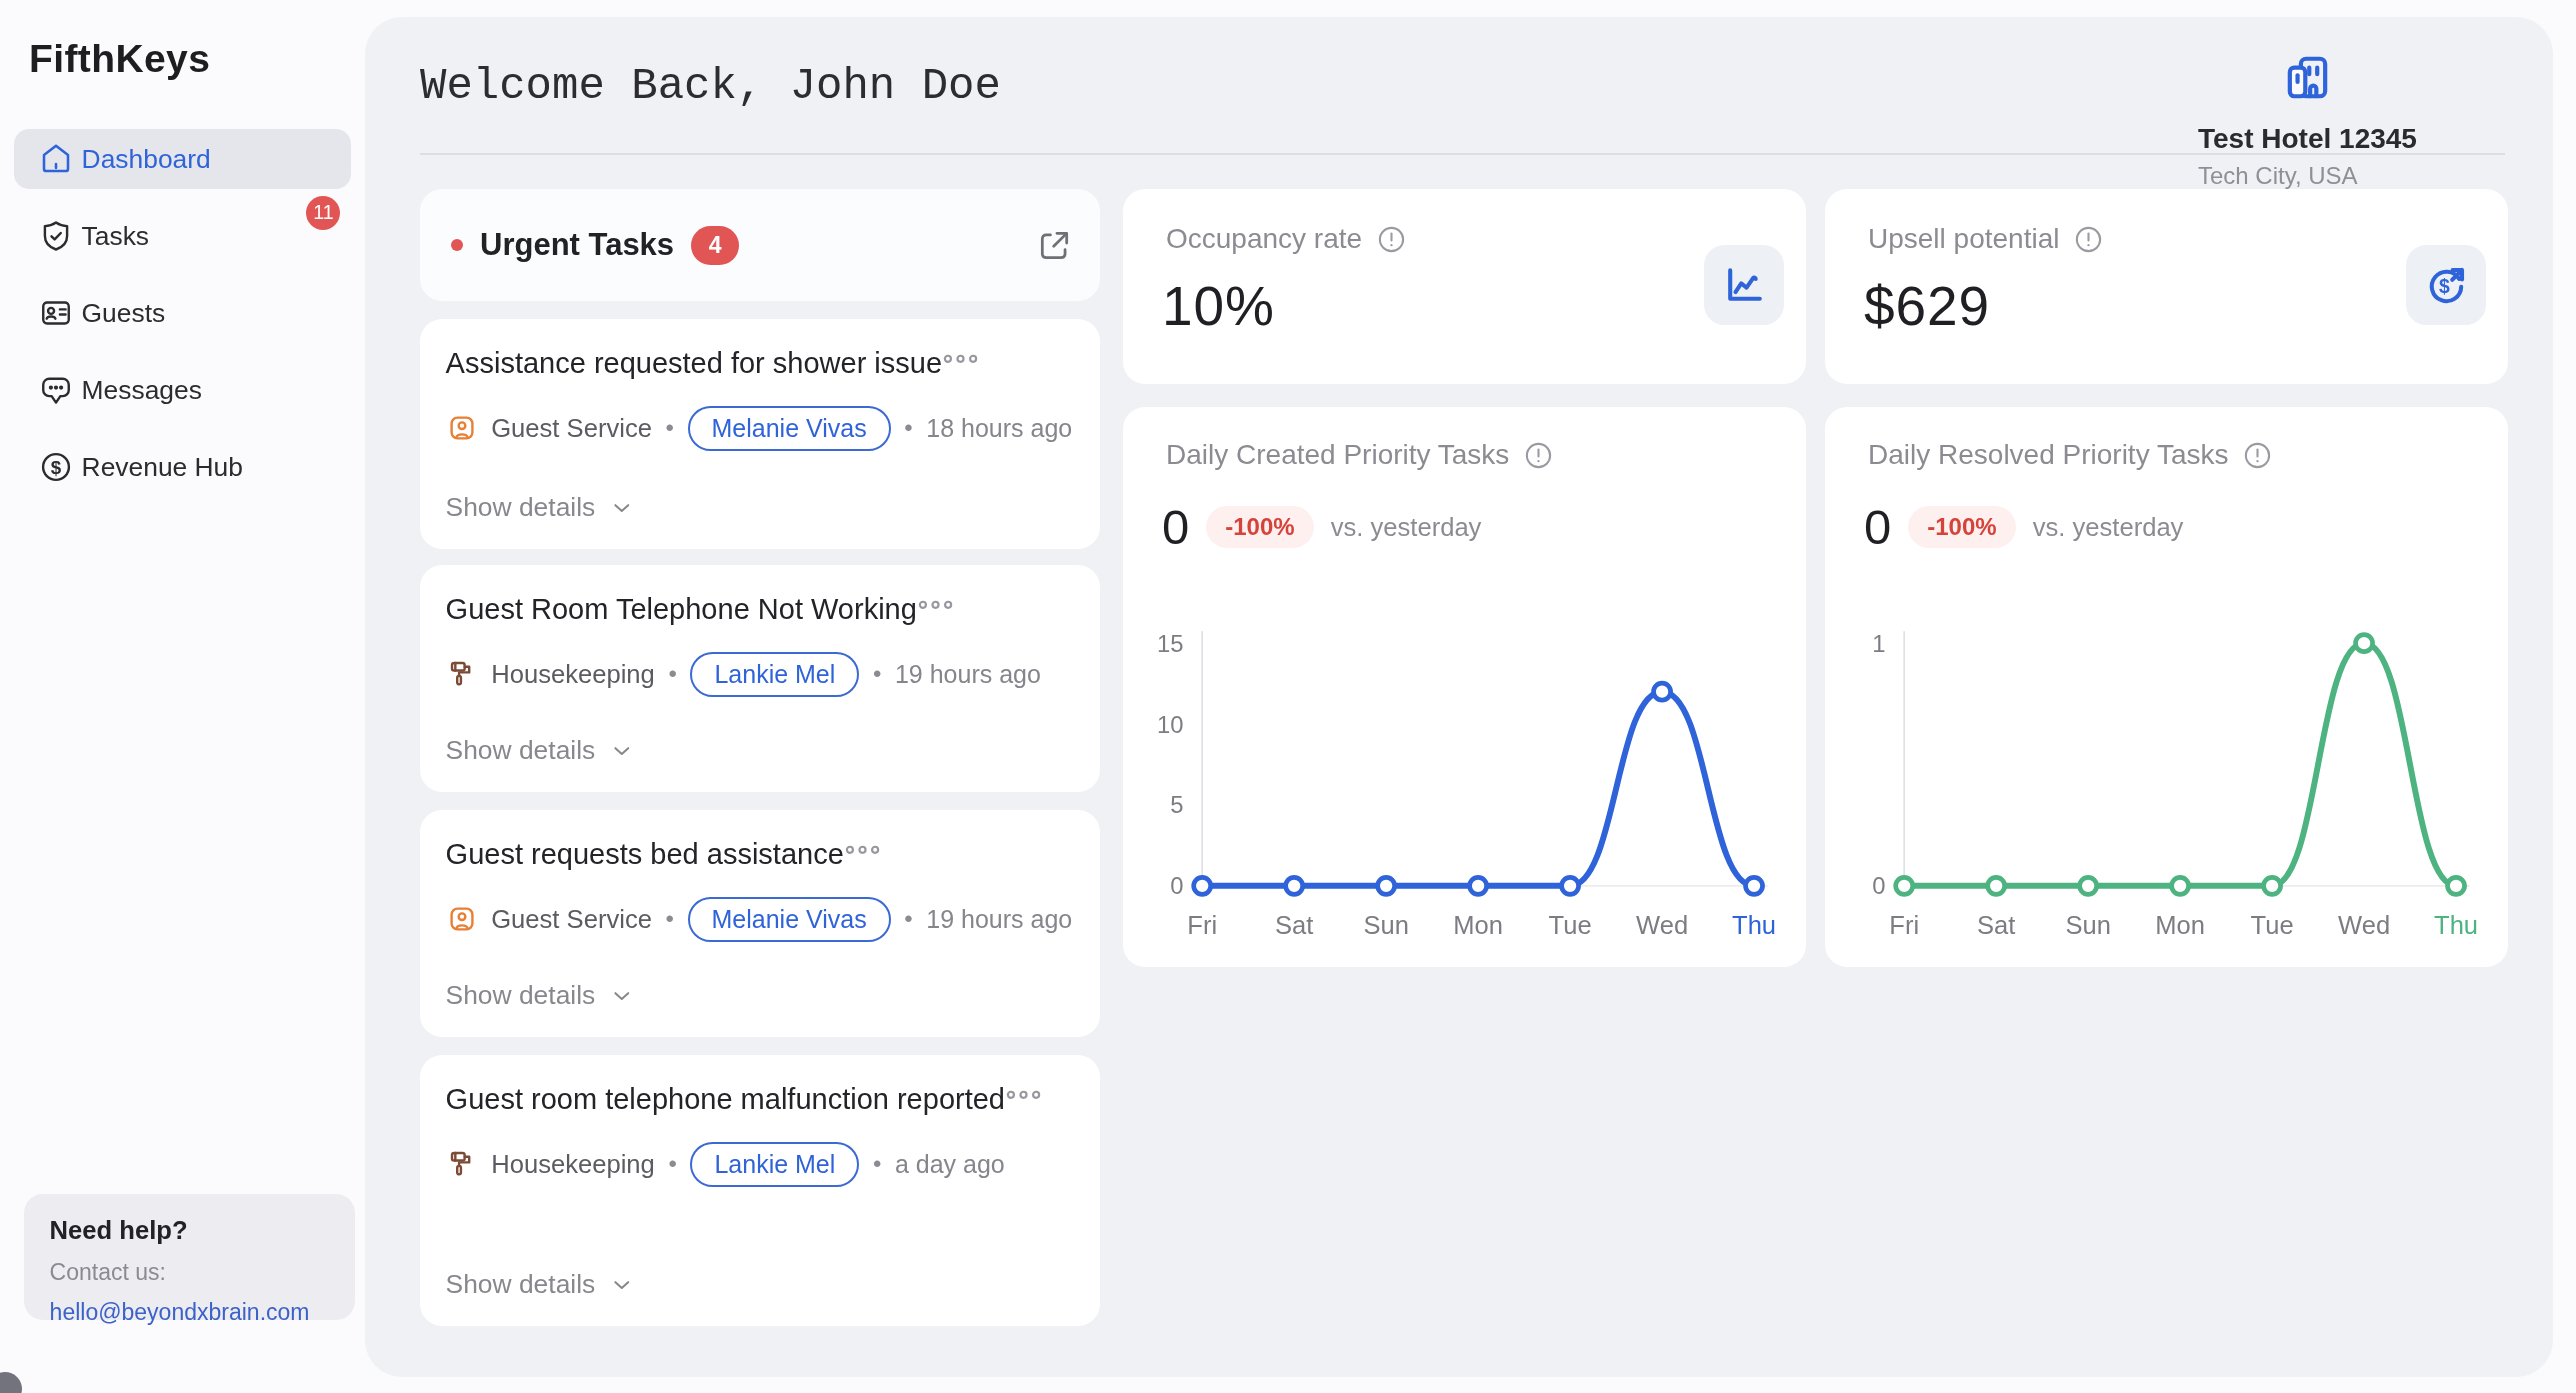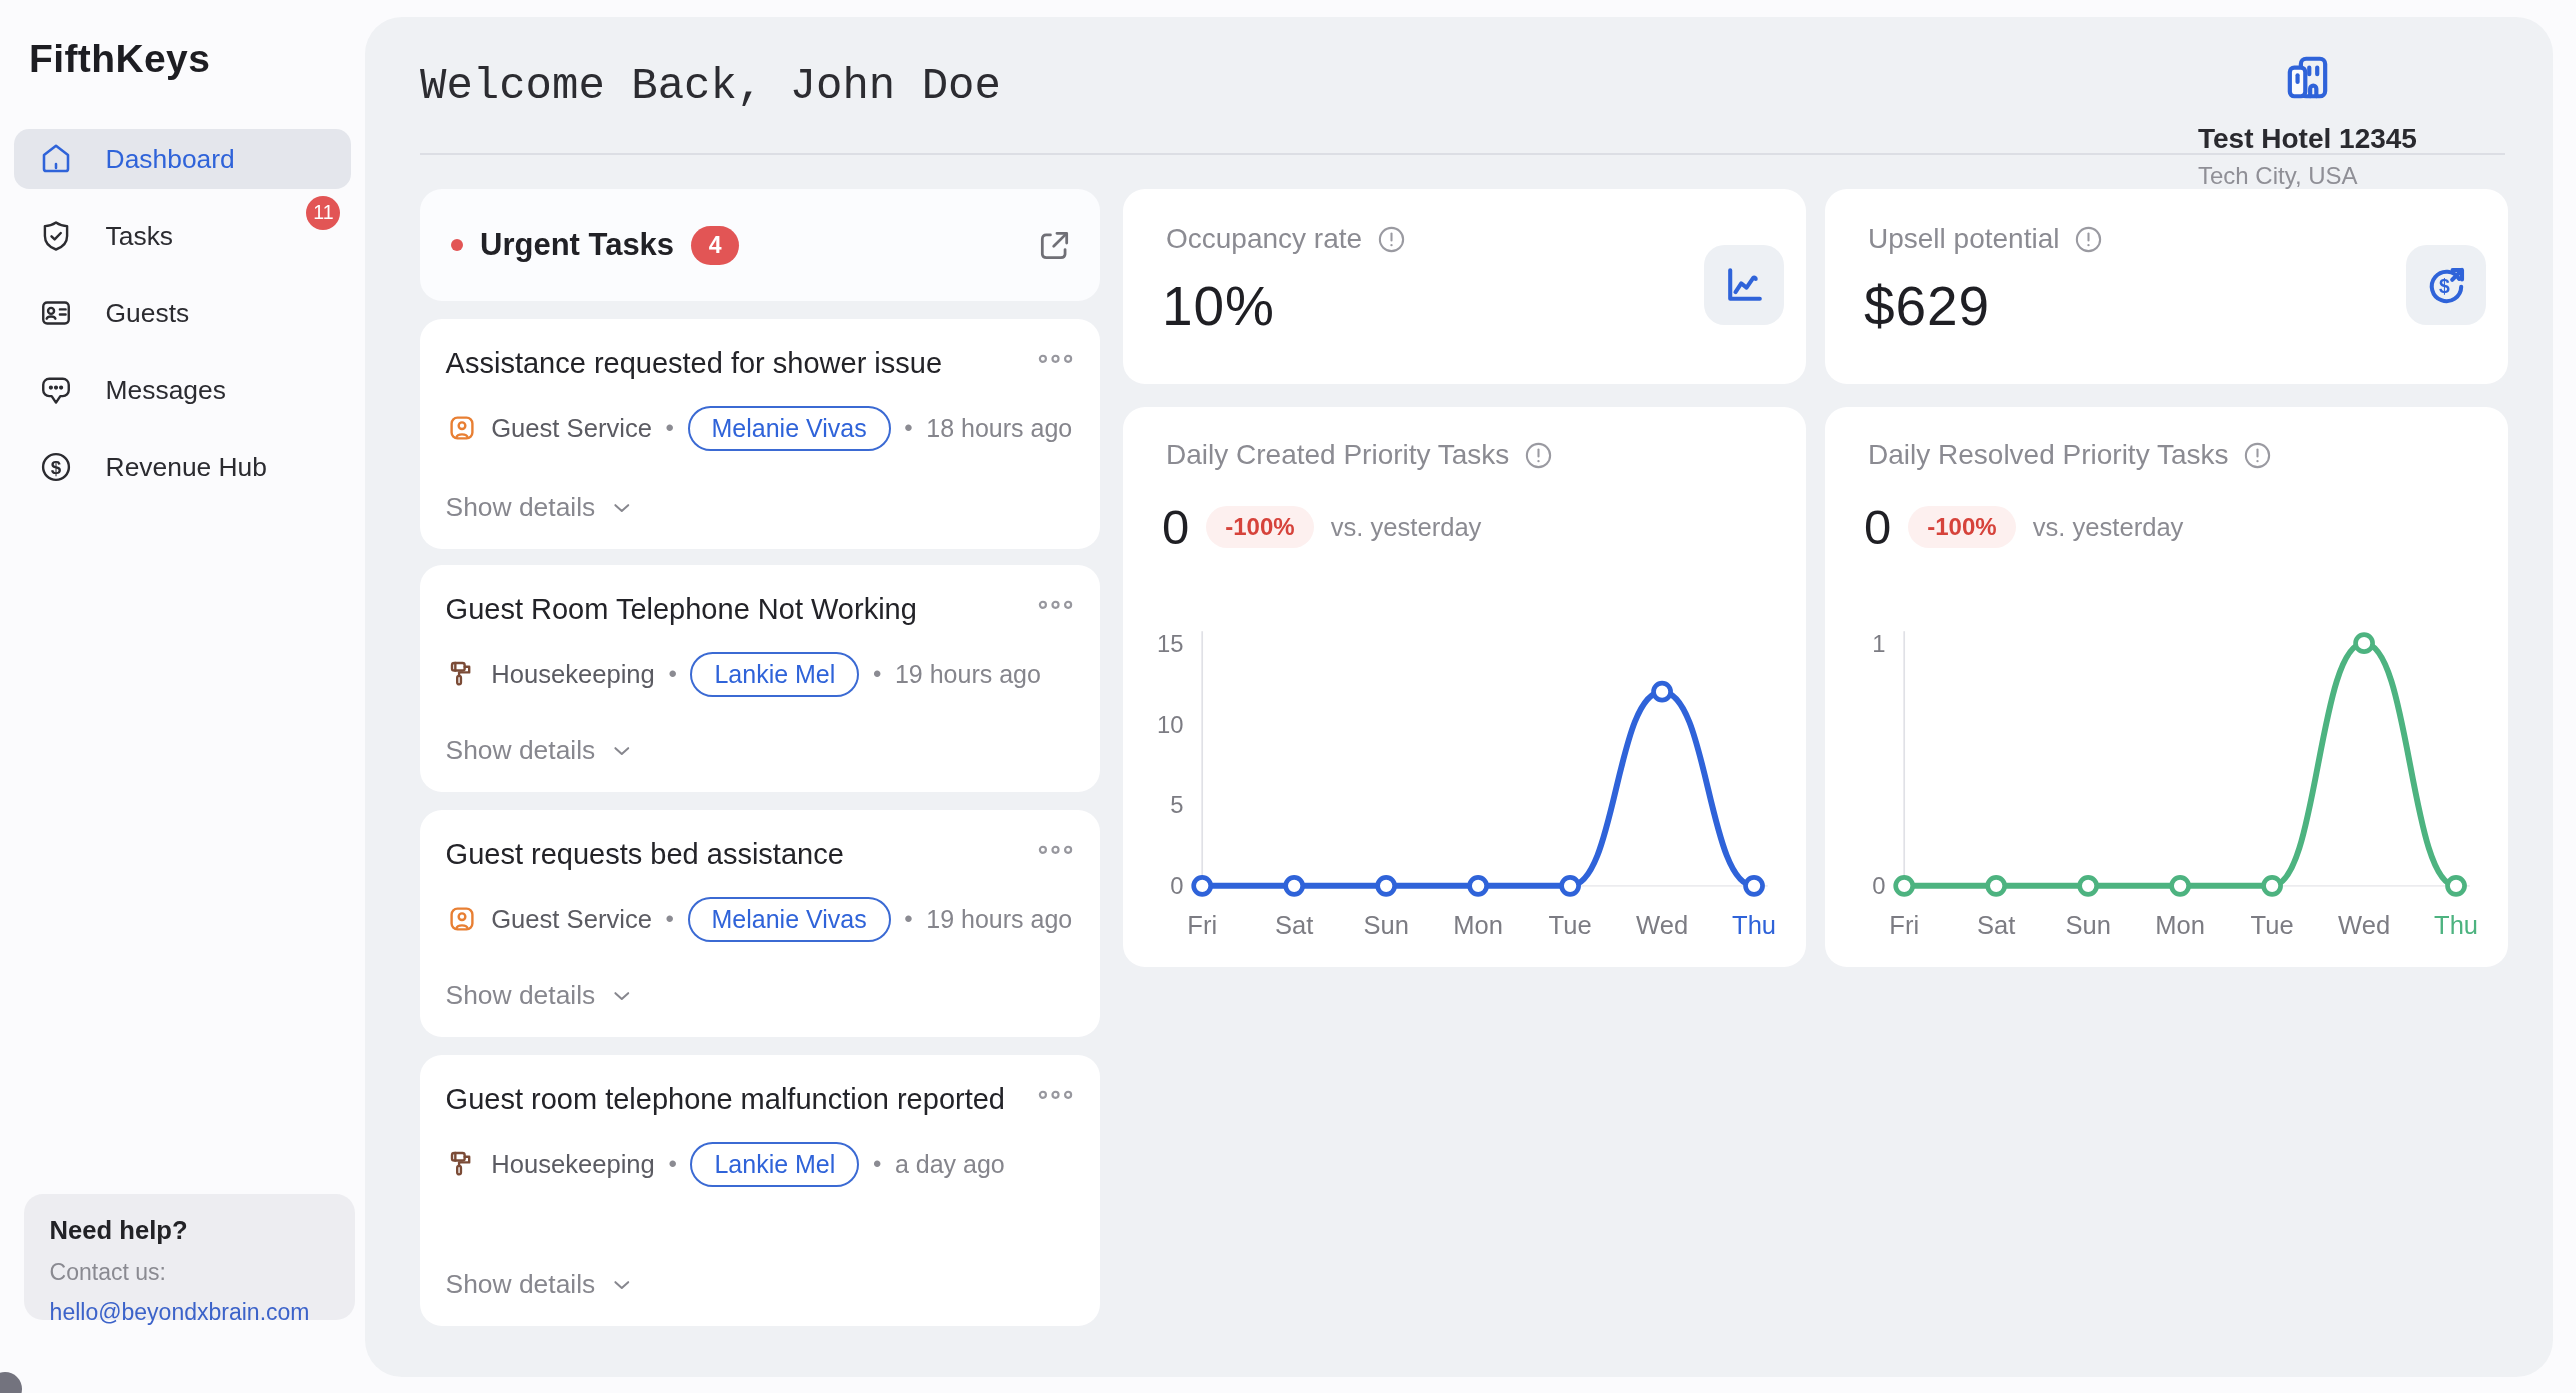--- a/index.html
+++ b/index.html
@@ -8,21 +8,21 @@
     font-family: "Liberation Sans", sans-serif;
     background:#fbfbfd;
     position:relative;
     overflow:hidden;
     color:#26262b;
   }
   
   .sidebar { position:absolute; left:0; top:0; width:365px; height:1394px; background:#fbfbfd; }
   .logo { position:absolute; left:29px; top:37px; font-size:39px; font-weight:bold; color:#1d1d22; letter-spacing:0.4px; }
   .nav { position:absolute; left:13.6px; top:129px; width:337px; display:flex; flex-direction:column; gap:17px; }
-  .nav-item { position:relative; display:flex; align-items:center; gap:32px; height:60px; padding:0 20.4px 0 24px; border-radius:15.3px; cursor:pointer; }
+  .nav-item { position:relative; display:flex; align-items:center; gap:8px; height:60px; padding:0 20.4px 0 24px; border-radius:15.3px; cursor:pointer; }
   .nav-item.active { background:#e4e6ec; }
   .nav-item .nav-ic { width:36px; height:36px; flex:0 0 36px; display:flex; align-items:center; justify-content:center; }
   .nav-item .nav-label { font-size:26.4px; color:#2b2b30; font-weight:400; }
   .nav-item.active .nav-label { color:#2f63d9; font-weight:500; }
   .nav-badge { position:absolute; right:10.2px; top:-10.2px; min-width:34px; height:34px; border-radius:17px; background:#e25555; color:#fff; font-size:19.6px; font-weight:normal; display:flex; align-items:center; justify-content:center; }
   .help-box { position:absolute; left:24px; top:1194px; width:331px; height:126px; background:#ededf1; border-radius:19px; padding:22px 25.6px; }
   .help-title { font-size:25.6px; font-weight:bold; color:#222226; }
   .help-sub { font-size:23px; color:#8a8a91; margin-top:13.6px; }
   .help-link { font-size:23px; color:#3b62c9; margin-top:13.6px; display:inline-block; cursor:pointer; }
   .corner-blob { position:absolute; left:-12px; bottom:-12px; width:34px; height:34px; border-radius:50%; background:#73737e; }
@@ -46,21 +46,21 @@
   .red-dot { width:12px; height:12px; border-radius:50%; background:#e25555; }
   .urgent-title { font-size:31px; font-weight:600; color:#212126; }
   .urgent-count { min-width:48px; height:39px; padding:0 12px; border-radius:20.4px; background:#e25555; color:#fff; font-size:23px; font-weight:600; display:flex; align-items:center; justify-content:center; }
   .open-btn { margin-left:auto; background:none; border:none; cursor:pointer; display:flex; }
 
   .task-card { left:55px; width:680px; padding:24px 25.6px; }
   .task-1 { top:302px; height:230px; }
   .task-2 { top:548px; height:227px; }
   .task-3 { top:793px; height:227px; }
   .task-4 { top:1038px; height:271px; }
-  .task-head { display:flex; justify-content:space-between; align-items:flex-start; }
+  .task-head { display:flex; align-items:flex-start; }
   .task-title { font-size:29px; font-weight:500; color:#232328; line-height:1.4; max-width:562px; }
   .dots-btn { background:none; border:none; cursor:pointer; padding:8.5px 0; }
   .task-meta { display:flex; align-items:center; gap:13.6px; margin-top:22px; }
   .dept { font-size:25.6px; color:#5b5b62; font-weight:500; }
   .sep { color:#8b8b92; font-size:24px; }
   .chip { border:2.1px solid #3b6ad3; color:#2f63d9; border-radius:851px; padding:6px 22px; font-size:25px; cursor:pointer; background:#fff; font-family:inherit; }
   .time { font-size:25px; color:#85858c; }
   .show-details { position:absolute; left:25.6px; bottom:25.6px; background:none; border:none; cursor:pointer; display:flex; align-items:center; gap:13.6px; font-size:26.4px; color:#87878e; font-family:inherit; }
 
   

